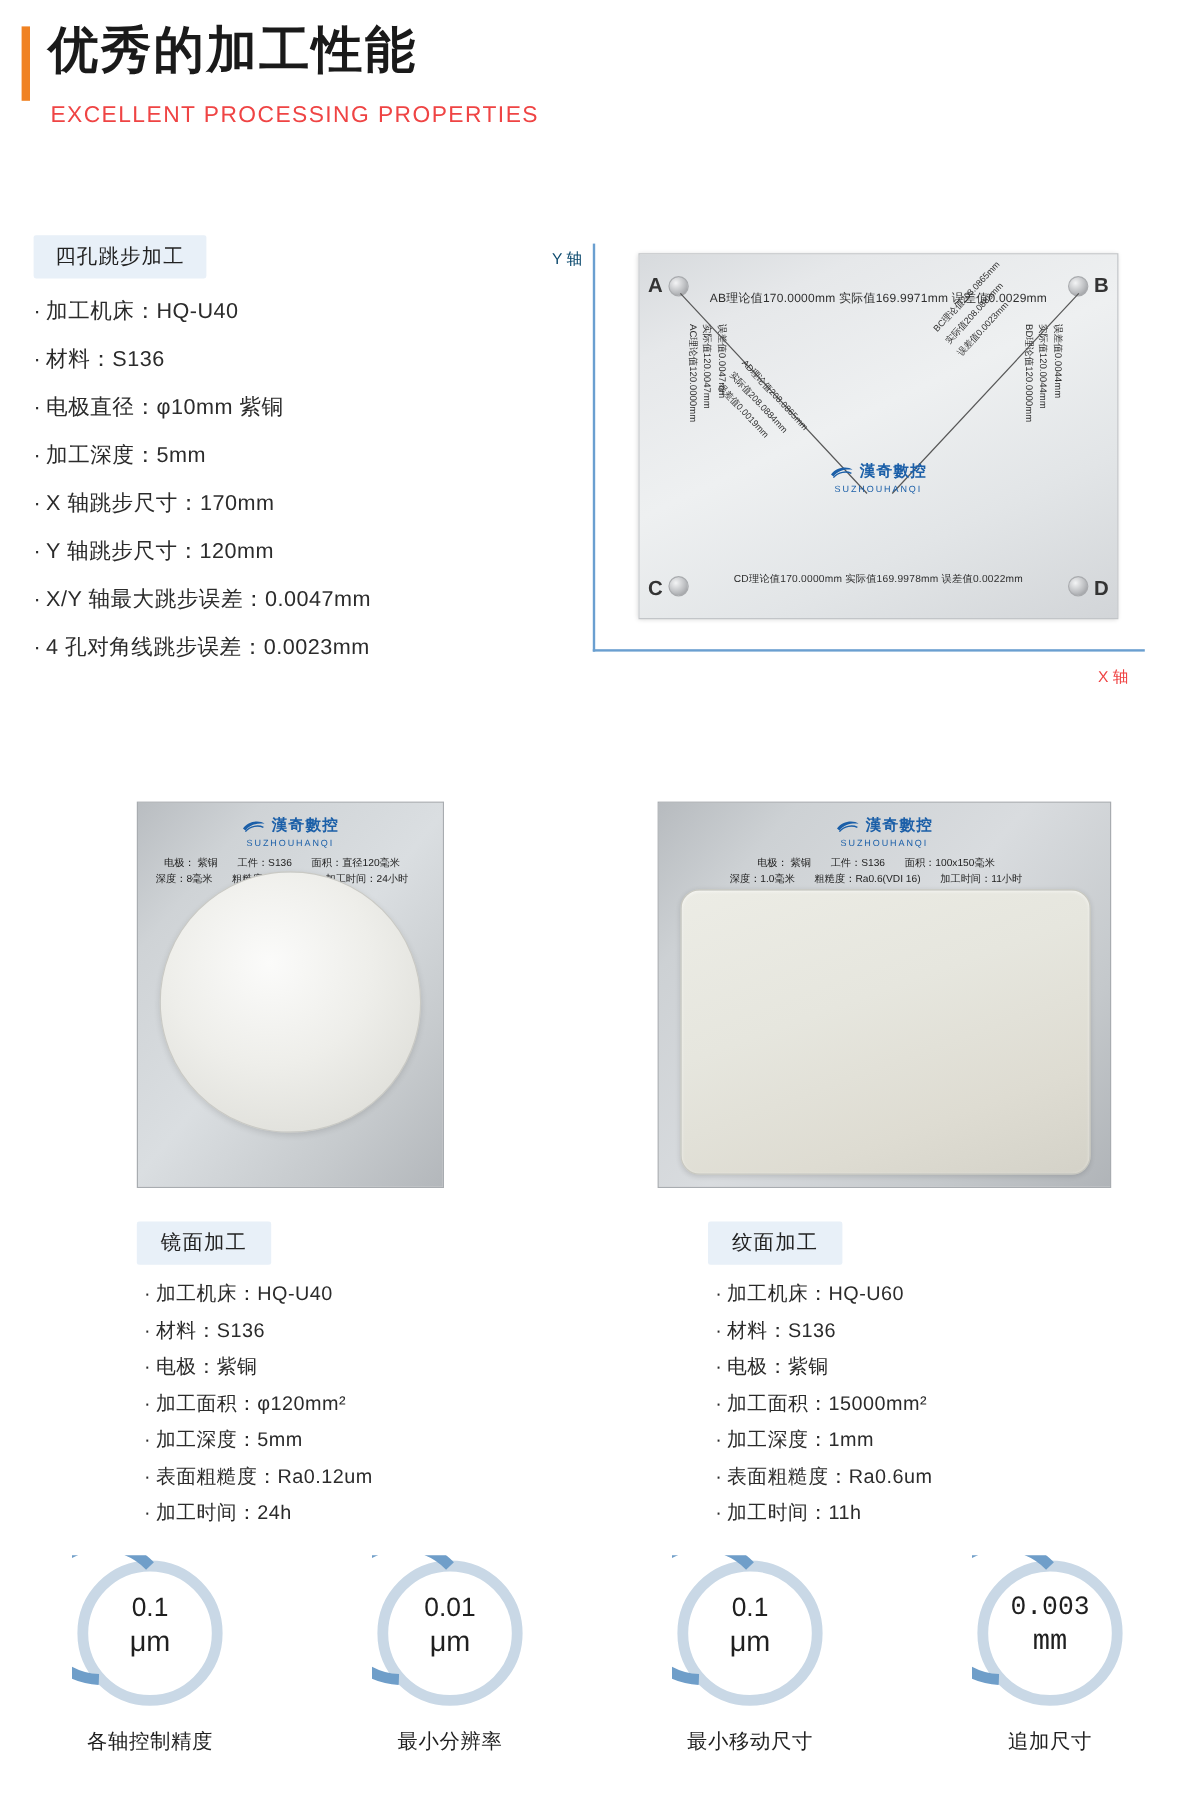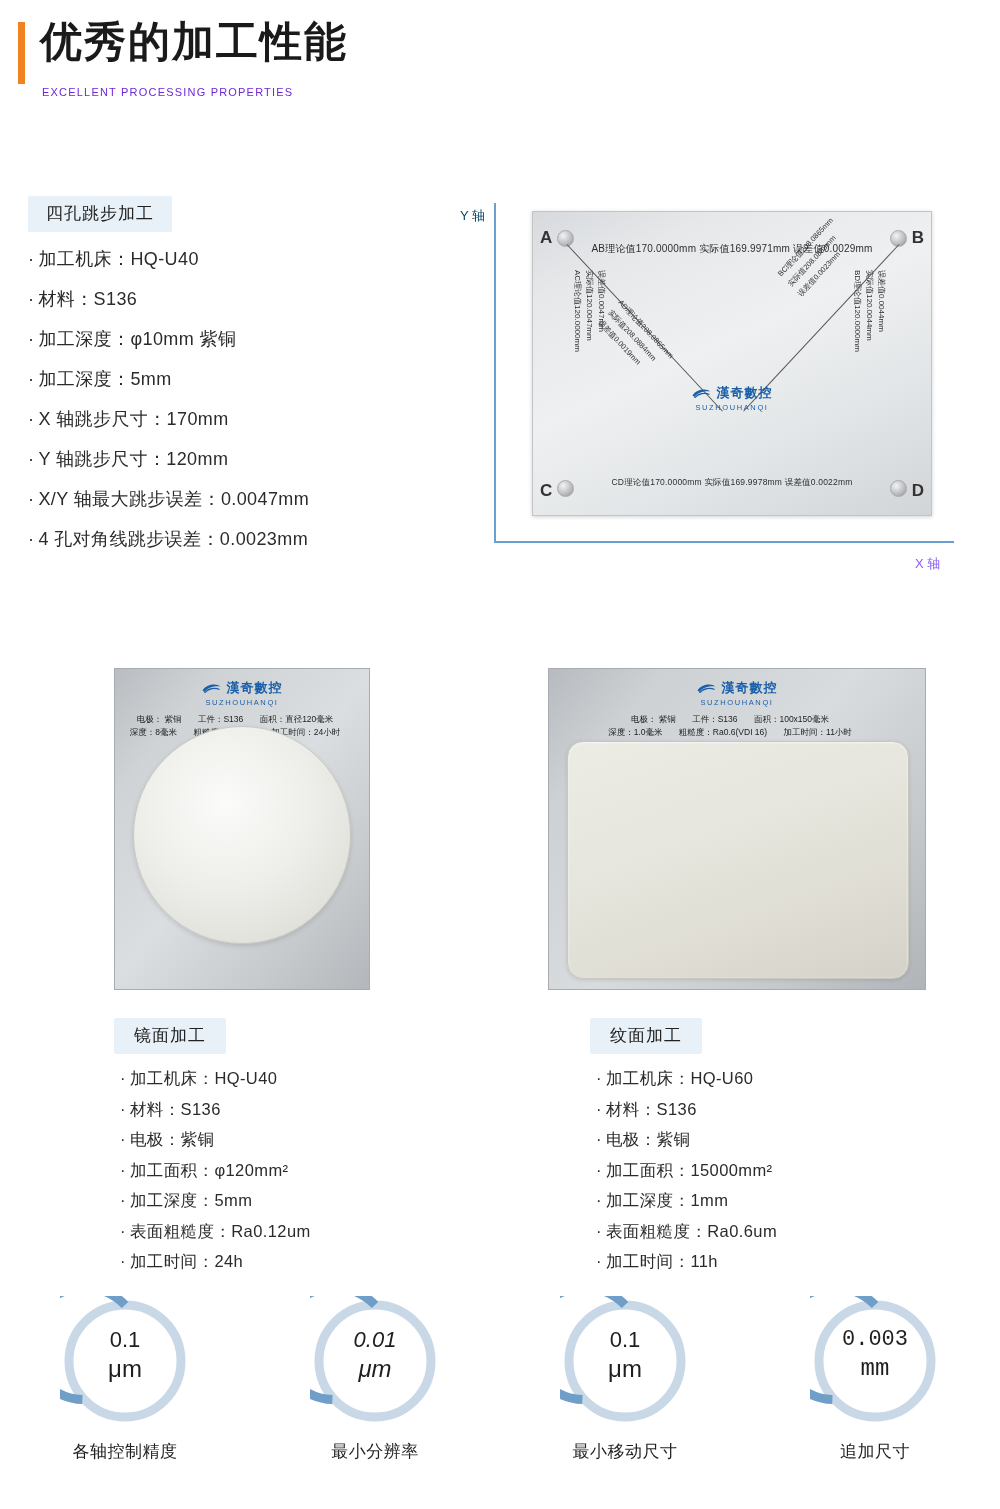--- a/index.html
+++ b/index.html
@@ -18,21 +18,21 @@
     position:absolute; left:18px; top:22px;
     width:7px; height:62px; background:#f08222;
   }
   .header-title {
     position:absolute; left:40px; top:14px;
     font-size:42px; font-weight:bold; color:#1a1a1a;
     letter-spacing:2px;
   }
   .header-sub {
     position:absolute; left:42px; top:86px;
-    font-size:11px; color:#6d28d9; letter-spacing:1.2px;
+    font-size:19px; color:#ef4444; letter-spacing:1.2px;
   }
 
   
   .sec1-left { position:absolute; left:28px; top:196px; width:420px; }
   .tag {
     display:inline-block;
     background:#e8f0f8;
     padding:6px 18px 7px 18px;
     font-size:17px; color:#222;
     border-radius:2px;
@@ -52,21 +52,21 @@
   .axis-wrap { position:absolute; left:460px; top:185px; width:520px; height:400px; }
   .axis-y {
     position:absolute; left:34px; top:18px;
     width:2px; height:340px; background:#6a9fd0;
   }
   .axis-x {
     position:absolute; left:34px; top:356px;
     width:460px; height:2px; background:#6a9fd0;
   }
   .axis-y-label { position:absolute; left:0px; top:22px; font-size:13px; color:#0c4a6e; }
-  .axis-x-label { position:absolute; left:455px; top:370px; font-size:13px; color:#8b5cf6; }
+  .axis-x-label { position:absolute; left:455px; top:370px; font-size:13px; color:#ef4444; }
 
   .plate {
     position:absolute; left:72px; top:26px;
     width:400px; height:305px;
     background:linear-gradient(155deg,#d7dadd 0%,#e6e8ea 18%,#eef0f1 45%,#e2e5e7 72%,#d2d5d8 100%);
     border:1px solid #c2c5c8;
     box-shadow:0 1px 4px rgba(0,0,0,0.18);
   }
   .hole {
     position:absolute; width:17px; height:17px; border-radius:50%;
@@ -171,21 +171,21 @@
   <div class="header-bar"></div>
   <div class="header-title">优秀的加工性能</div>
   <div class="header-sub">EXCELLENT PROCESSING PROPERTIES</div>
 </div>
 
 <div class="sec1-left">
   <div class="tag">四孔跳步加工</div>
   <div class="bullets">
     <div class="bullet"><span class="dot">·</span><span>加工机床：HQ-U40</span></div>
     <div class="bullet"><span class="dot">·</span><span>材料：S136</span></div>
-    <div class="bullet"><span class="dot">·</span><span>加工深度：φ10mm 紫铜</span></div>
+    <div class="bullet"><span class="dot">·</span><span>电极直径：φ10mm 紫铜</span></div>
     <div class="bullet"><span class="dot">·</span><span>加工深度：5mm</span></div>
     <div class="bullet"><span class="dot">·</span><span>X 轴跳步尺寸：170mm</span></div>
     <div class="bullet"><span class="dot">·</span><span>Y 轴跳步尺寸：120mm</span></div>
     <div class="bullet"><span class="dot">·</span><span>X/Y 轴最大跳步误差：0.0047mm</span></div>
     <div class="bullet"><span class="dot">·</span><span>4 孔对角线跳步误差：0.0023mm</span></div>
   </div>
 </div>
 
 <div class="axis-wrap">
   <div class="axis-y"></div>
@@ -328,21 +328,21 @@
       </svg>
       <div class="ring-val">
         <span>0.1</span>
         <span class="unit">μm</span>
       </div>
     </div>
     <div class="ring-caption">各轴控制精度</div>
   </div>
 
   <div class="ring-item i1">
-    <div style="position:relative; width:130px; height:130px; margin:0 auto;font-style:italic;">
+    <div style="position:relative; width:130px; height:130px; margin:0 auto;">
       <svg class="ring-svg" width="130" height="130" viewBox="0 0 130 130">
         <circle cx="65" cy="65" r="56" fill="none" stroke="#c9d8e6" stroke-width="9"></circle>
         <path d="M 65 9 A 56 56 0 1 0 22.4 103.6" fill="none" stroke="#6f9ec9" stroke-width="9" stroke-linecap="butt"></path>
       </svg>
       <div class="ring-val">
         <span>0.01</span>
         <span class="unit">μm</span>
       </div>
     </div>
     <div class="ring-caption">最小分辨率</div>

